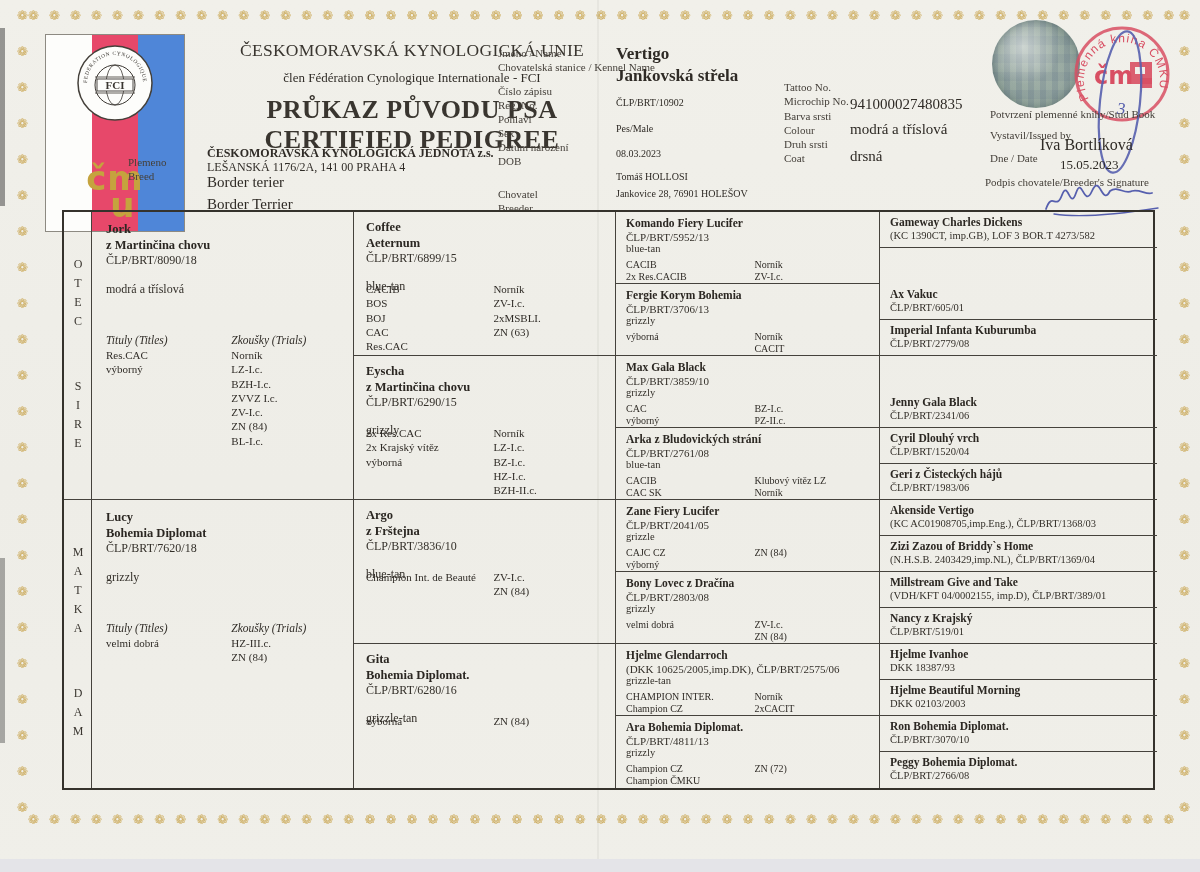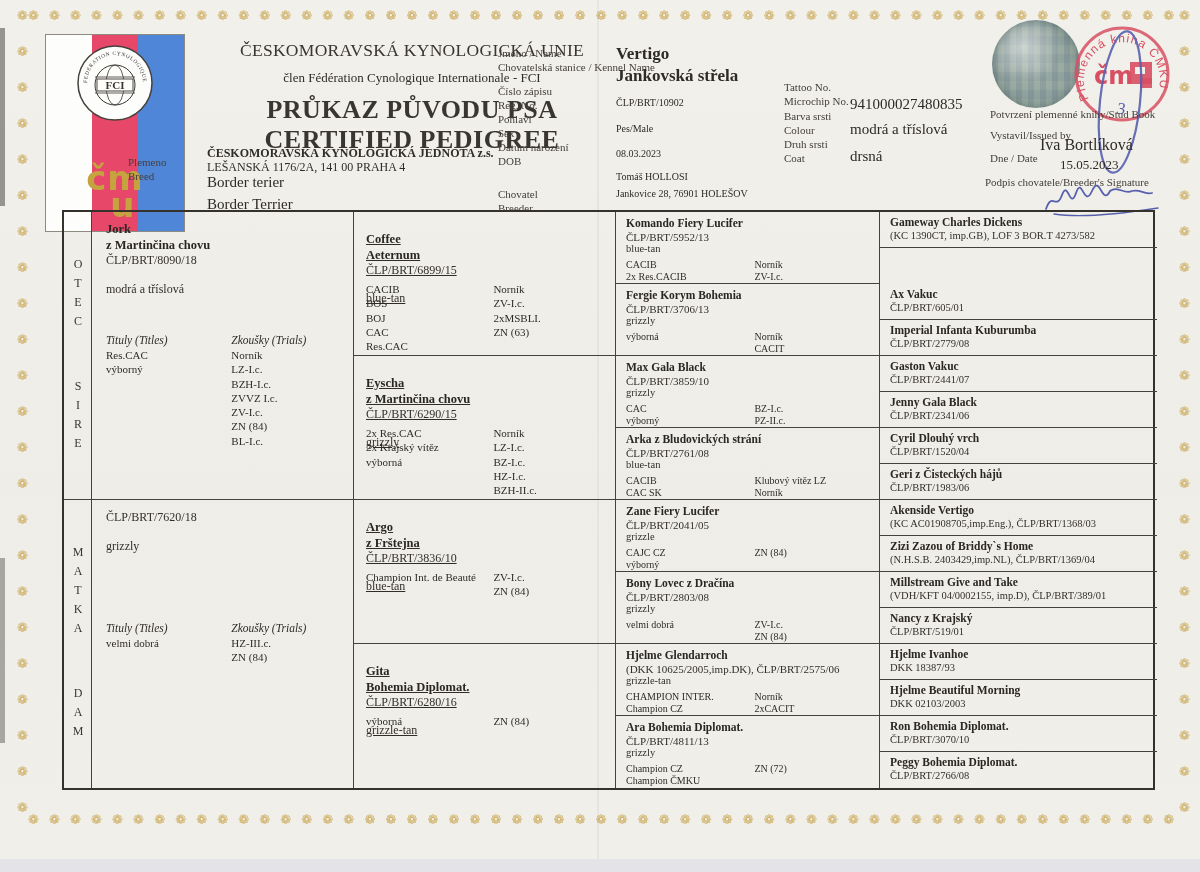--- a/index.html
+++ b/index.html
@@ -77,21 +77,21 @@
   .tt { display:flex; }
   .tcol-l { width:52%; } .tcol-r { flex:1; }
   .thead  { font-style:italic; font-size:11.5px; }
   .tlines { line-height:1.3; margin-top:2px; }
 
   .g1 { padding:10px 10px 0 14px; }
   .g1 .nm { font-size:12.5px; } .g1 .rg { font-size:12px; } .g1 .cl { font-size:12px; margin-top:14px; }
   .g1 .tt { position:absolute; left:14px; right:6px; top:122px; }
   .g1 .tlines { font-size:11px; }
 
-  .g2 { padding:20px 8px 0 12px;text-decoration:underline; }
+  .g2 { padding:8px 8px 0 12px; }
   .g2 .nm { font-size:12.5px; } .g2 .rg { font-size:12px; } .g2 .cl { font-size:12px; margin-top:13px; }
   .g2 .tt { position:absolute; left:12px; right:4px; top:70px; }
   .g2 .tlines { font-size:11px; margin-top:0; }
 
   .g3 { padding:5px 6px 0 10px; }
   .g3 .nm { font-size:11.5px; line-height:1.2; } .g3 .rg { font-size:11px; } .g3 .cl { font-size:10.5px; }
   .g3 .tt { margin-top:5px; }
   .g3 .tlines { font-size:10px; line-height:1.25; margin-top:0; }
 
   .g4 { padding:4px 6px 0 10px; }
@@ -239,20 +239,22 @@
 BZH-I.c.
 ZVVZ I.c.
 ZV-I.c.
 ZN (84)
 BL-I.c.</div>
         </div>
       </div>
     </div>
 
     <div class="cell g1 nb" style="grid-area:9/2/17/3;">
+      <div class="nm pre">Lucy
+Bohemia Diplomat</div>
       <div class="rg">ČLP/BRT/7620/18</div>
       <div class="cl">grizzly</div>
       <div class="tt">
         <div class="tcol-l">
           <div class="thead">Tituly (Titles)</div>
           <div class="tlines pre">velmi dobrá</div>
         </div>
         <div class="tcol-r">
           <div class="thead">Zkoušky (Trials)</div>
           <div class="tlines pre">HZ-III.c.
@@ -406,24 +408,20 @@
       <div class="rg">(KC 1390CT, imp.GB), LOF 3 BOR.T 4273/582</div>
     </div>
     <div class="cell g4 nr" style="grid-area:3/5/4/6;">
       <div class="nm">Ax Vakuc</div>
       <div class="rg">ČLP/BRT/605/01</div>
     </div>
     <div class="cell g4 nr" style="grid-area:4/5/5/6;">
       <div class="nm">Imperial Infanta Kuburumba</div>
       <div class="rg">ČLP/BRT/2779/08</div>
     </div>
-    <div class="cell g4 nr" style="grid-area:5/5/6/6;">
-      <div class="nm">Gaston Vakuc</div>
-      <div class="rg">ČLP/BRT/2441/07</div>
-    </div>
     <div class="cell g4 nr" style="grid-area:6/5/7/6;">
       <div class="nm">Jenny Gala Black</div>
       <div class="rg">ČLP/BRT/2341/06</div>
     </div>
     <div class="cell g4 nr" style="grid-area:7/5/8/6;">
       <div class="nm">Cyril Dlouhý vrch</div>
       <div class="rg">ČLP/BRT/1520/04</div>
     </div>
     <div class="cell g4 nr" style="grid-area:8/5/9/6;">
       <div class="nm">Geri z Čisteckých hájů</div>

